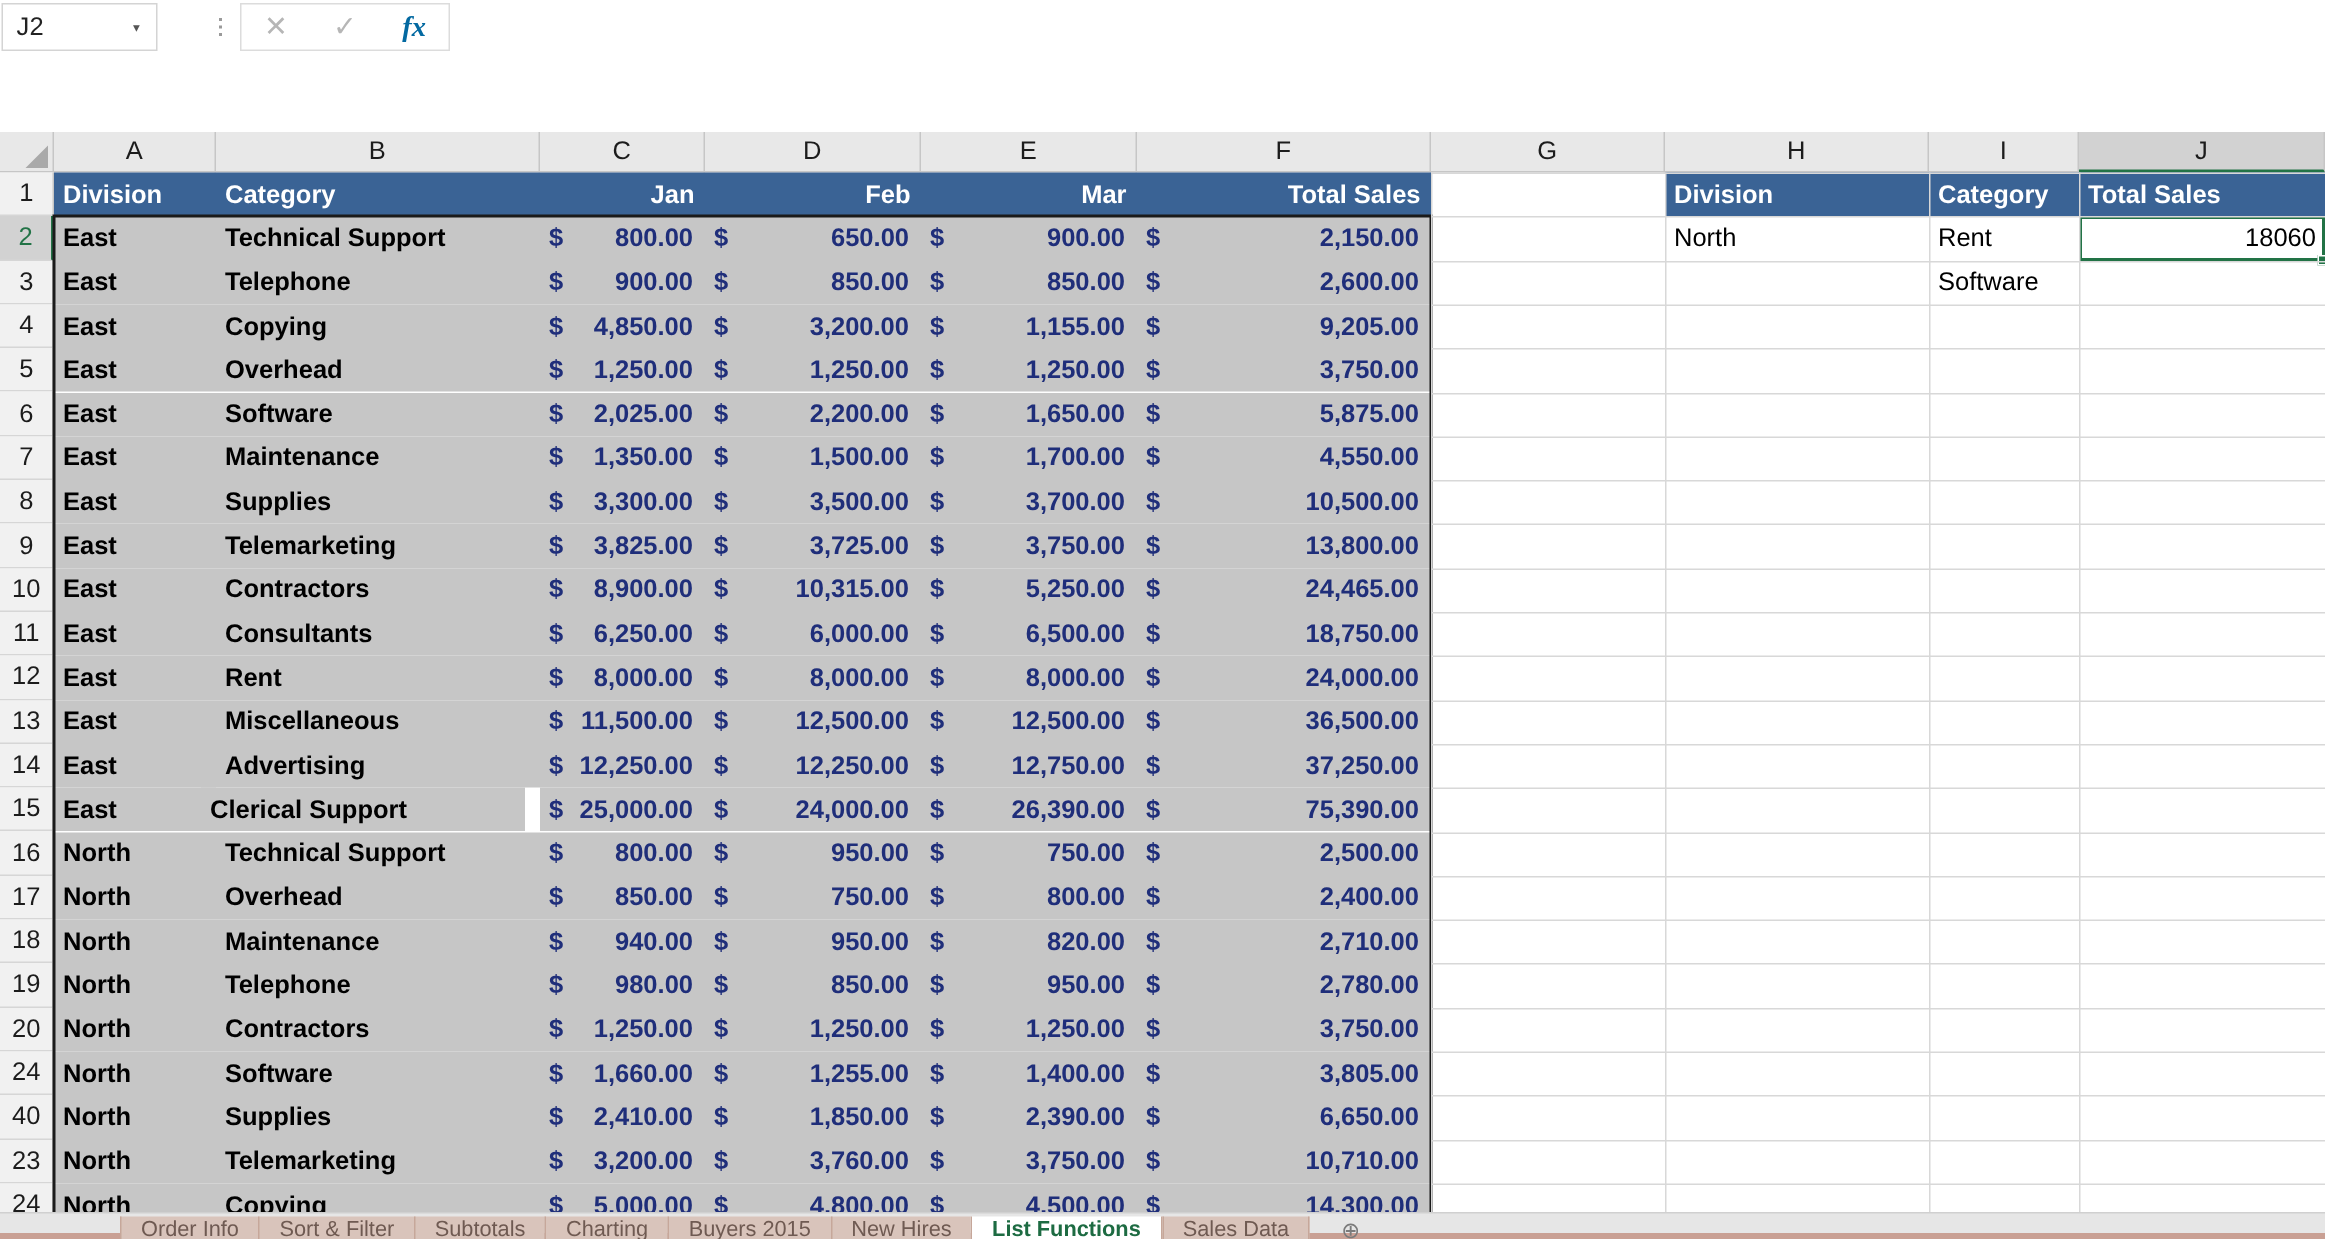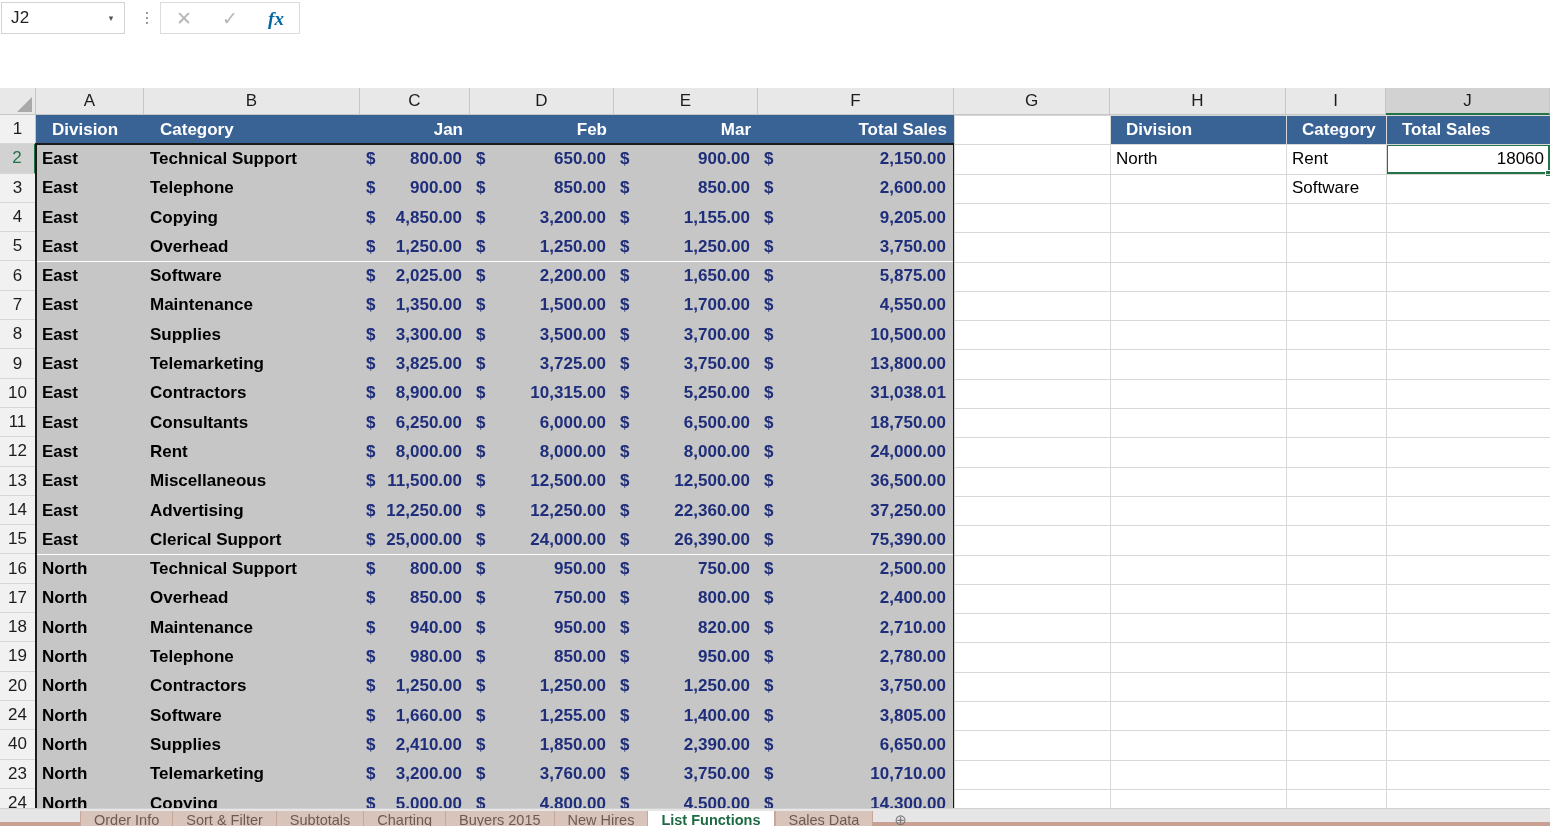--- a/index.html
+++ b/index.html
@@ -9,21 +9,21 @@
     font-family: "Liberation Sans", sans-serif;
     overflow: hidden;
   }
 
   
   #formula-bar-row {
     position: absolute; left: 0; top: 0; width: 1550px; height: 88px;
     background: #fff;
   }
   #name-box {
-    position: absolute; left: 1px; top: 2px; width: 124px; height: 32px;
+    position: absolute; left: 1px; top: 2px; width: 104px; height: 32px;
     border: 1px solid #d4d4d4; background: #fff;
     display: flex; align-items: center;
   }
   #name-box .nb-text {
     flex: 1; padding-left: 9px; font-size: 17px; color: #222;
     letter-spacing: .2px;
   }
   #name-box .nb-arrow {
     width: 22px; text-align: center; font-size: 9px; color: #555;
     padding-right: 4px;
@@ -98,21 +98,21 @@
   .cell {
     position: absolute; height: 29.3px;
     font-size: 17px;
     display: flex; align-items: center;
     overflow: hidden; white-space: nowrap;
   }
 
   
   .hdrcell {
     background: #3A6395; color: #fff; font-weight: bold;
-    padding-left: 16px;
+    padding-left: 6px;
   }
   .hdrcell.right { justify-content: flex-end; padding-right: 7px; padding-left: 0; }
 
   
   .selcell { background: #c6c6c6; color: #000; font-weight: bold; padding-left: 6px; }
   .money { background: #c6c6c6; color: #1F2E7A; font-weight: bold; }
   .money .dollar { width: 22px; padding-left: 6px; }
   .money .amt { flex: 1; text-align: right; padding-right: 8px; }
 
   
@@ -519,21 +519,21 @@
       <div class="cell money" style="left: 434px; width: 144px; top: 263.7px;">
         <span class="dollar">$</span>
         <span class="amt">10,315.00</span>
       </div>
       <div class="cell money" style="left: 578px; width: 144px; top: 263.7px;">
         <span class="dollar">$</span>
         <span class="amt">5,250.00</span>
       </div>
       <div class="cell money" style="left: 722px; width: 196px; top: 263.7px;">
         <span class="dollar">$</span>
-        <span class="amt">31,038.01</span>
+        <span class="amt">24,465.00</span>
       </div>
       <div class="cell selcell" style="left: 0px; width: 108px; top: 293px;">
         <span>East</span>
       </div>
       <div class="cell selcell" style="left: 108px; width: 216px; top: 293px;">
         <span>Consultants</span>
       </div>
       <div class="cell money" style="left: 324px; width: 110px; top: 293px;">
         <span class="dollar">$</span>
         <span class="amt">6,250.00</span>
@@ -603,30 +603,30 @@
       <div class="cell money" style="left: 324px; width: 110px; top: 380.9px;">
         <span class="dollar">$</span>
         <span class="amt">12,250.00</span>
       </div>
       <div class="cell money" style="left: 434px; width: 144px; top: 380.9px;">
         <span class="dollar">$</span>
         <span class="amt">12,250.00</span>
       </div>
       <div class="cell money" style="left: 578px; width: 144px; top: 380.9px;">
         <span class="dollar">$</span>
-        <span class="amt">22,360.00</span>
+        <span class="amt">12,750.00</span>
       </div>
       <div class="cell money" style="left: 722px; width: 196px; top: 380.9px;">
         <span class="dollar">$</span>
         <span class="amt">37,250.00</span>
       </div>
       <div class="cell selcell" style="left: 0px; width: 108px; top: 410.2px;">
         <span>East</span>
       </div>
-      <div class="cell selcell" style="left: 108px; width: 216px; top: 410.2px;">
+      <div class="cell selcell" style="left: 98px; width: 216px; top: 410.2px;">
         <span>Clerical Support</span>
       </div>
       <div class="cell money" style="left: 324px; width: 110px; top: 410.2px;">
         <span class="dollar">$</span>
         <span class="amt">25,000.00</span>
       </div>
       <div class="cell money" style="left: 434px; width: 144px; top: 410.2px;">
         <span class="dollar">$</span>
         <span class="amt">24,000.00</span>
       </div>

